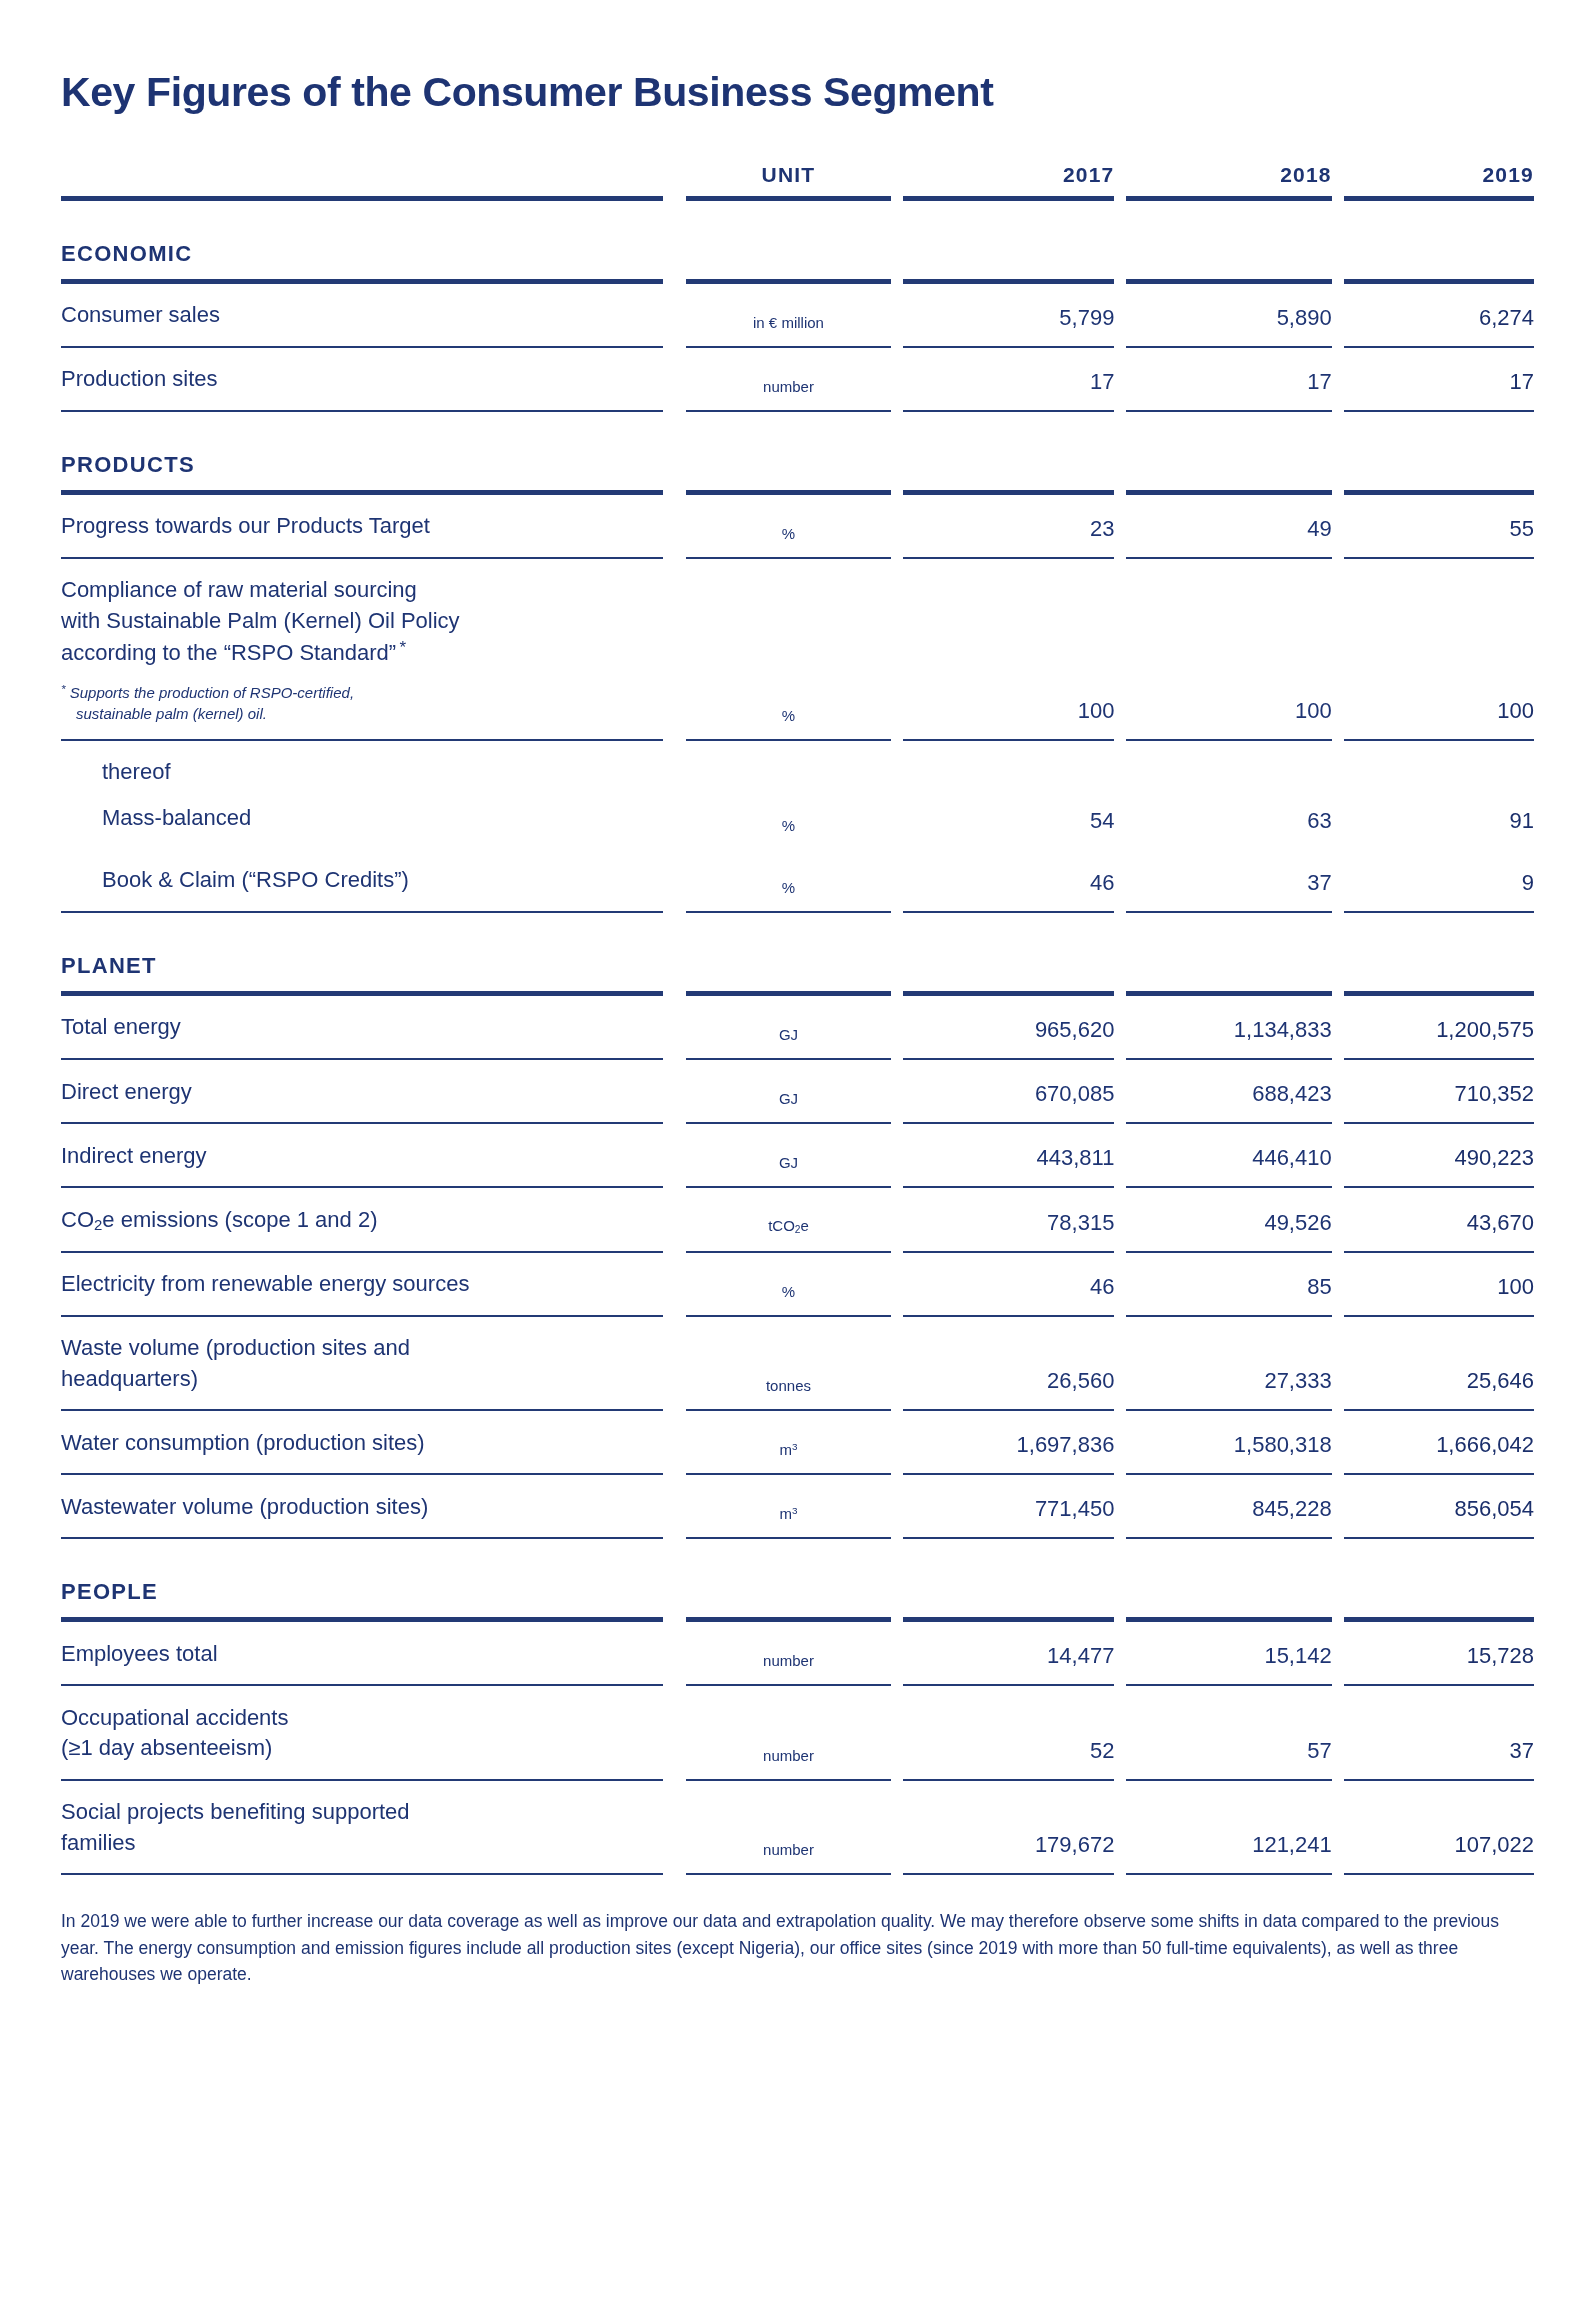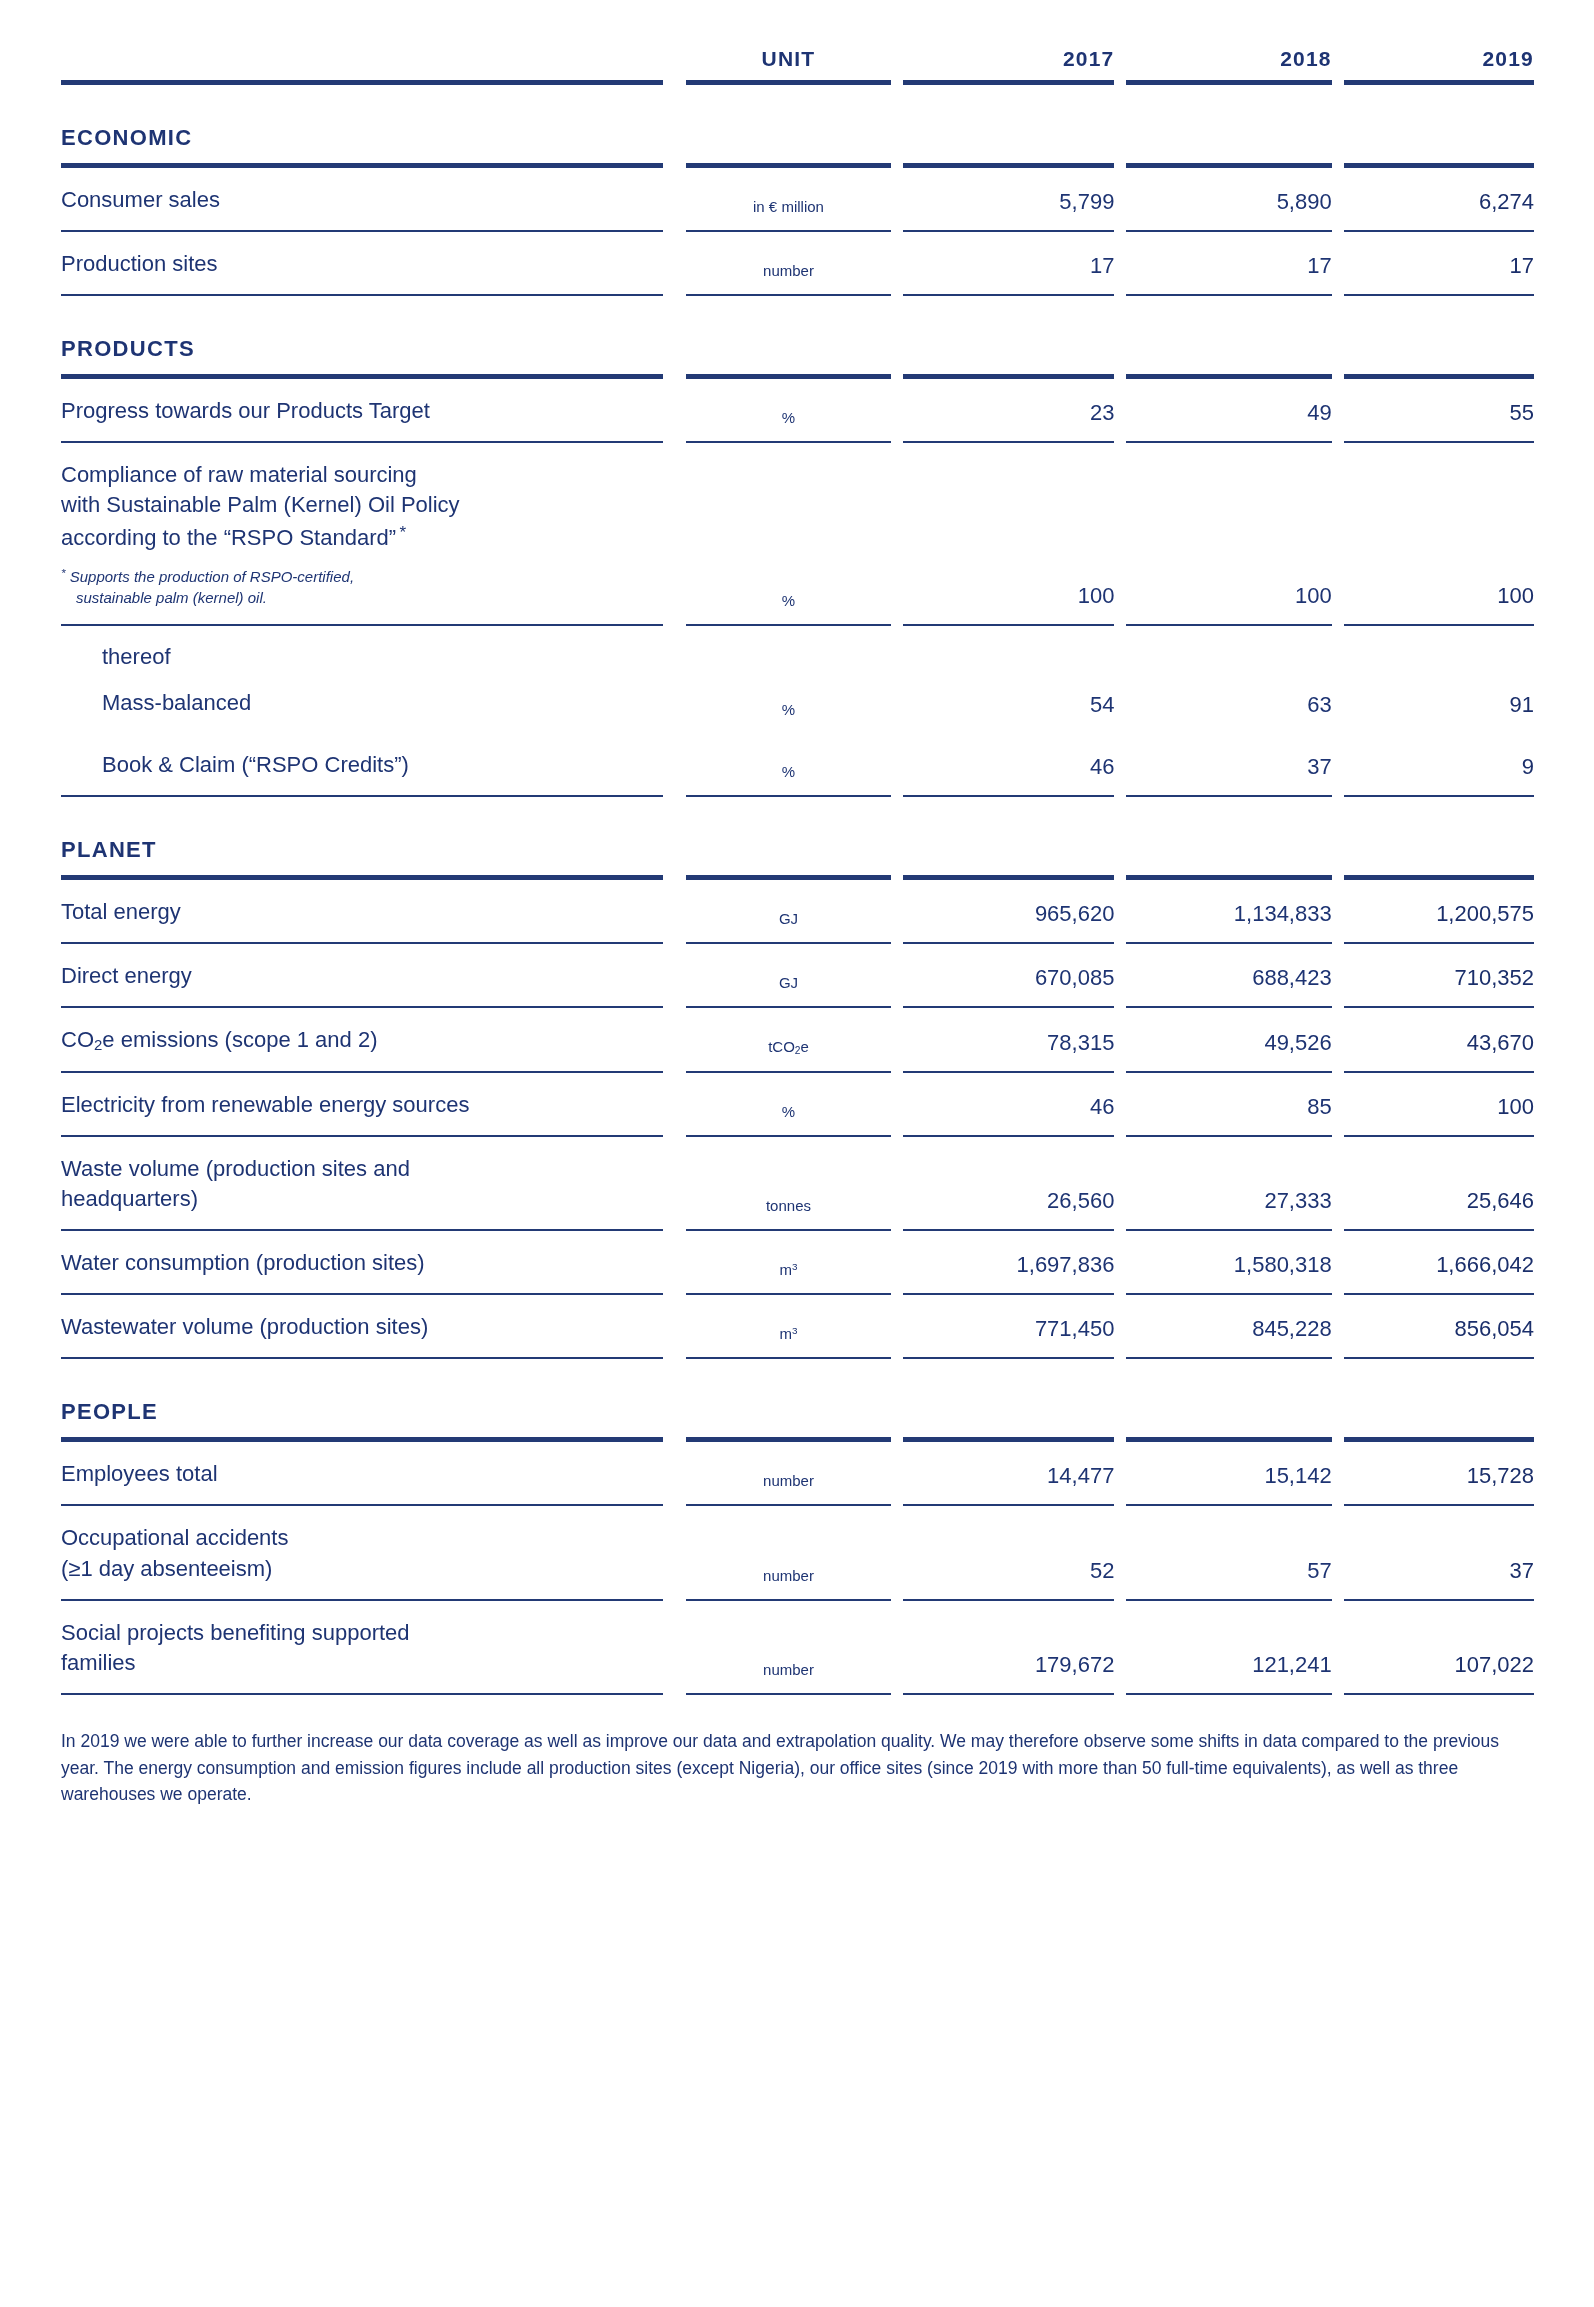--- a/index.html
+++ b/index.html
@@ -149,20 +149,21 @@
     color: #1e3473;
     width: 1473px;
     margin-top: 33px;
   }
 </style>
 </head>
 <body>
 
 <div id="page">
 
+  <h1 class="page-title">Key Figures of the Consumer Business Segment</h1>
 
   <table class="kf">
     <colgroup>
       <col class="c-label">
         <col class="c-gap1">
       <col class="c-unit">
         <col class="c-gap2">
       <col class="c-y2017">
         <col class="c-gap3">
       <col class="c-y2018">
@@ -331,20 +332,31 @@
         <td class="gap"></td>
         <td class="cell-unit rule-thin">GJ</td>
         <td class="gap"></td>
         <td class="cell-num rule-thin">670,085</td>
         <td class="gap"></td>
         <td class="cell-num rule-thin">688,423</td>
         <td class="gap"></td>
         <td class="cell-num current rule-thin">710,352</td>
       </tr>
 
+      <tr>
+        <td class="cell-label rule-thin">Indirect energy</td>
+        <td class="gap"></td>
+        <td class="cell-unit rule-thin">GJ</td>
+        <td class="gap"></td>
+        <td class="cell-num rule-thin">443,811</td>
+        <td class="gap"></td>
+        <td class="cell-num rule-thin">446,410</td>
+        <td class="gap"></td>
+        <td class="cell-num current rule-thin">490,223</td>
+      </tr>
 
       <tr>
         <td class="cell-label rule-thin"><span>CO</span><sub>2</sub><span>e emissions (scope 1 and 2)</span></td>
         <td class="gap"></td>
         <td class="cell-unit rule-thin"><span>tCO</span><sub>2</sub><span>e</span></td>
         <td class="gap"></td>
         <td class="cell-num rule-thin">78,315</td>
         <td class="gap"></td>
         <td class="cell-num rule-thin">49,526</td>
         <td class="gap"></td>

